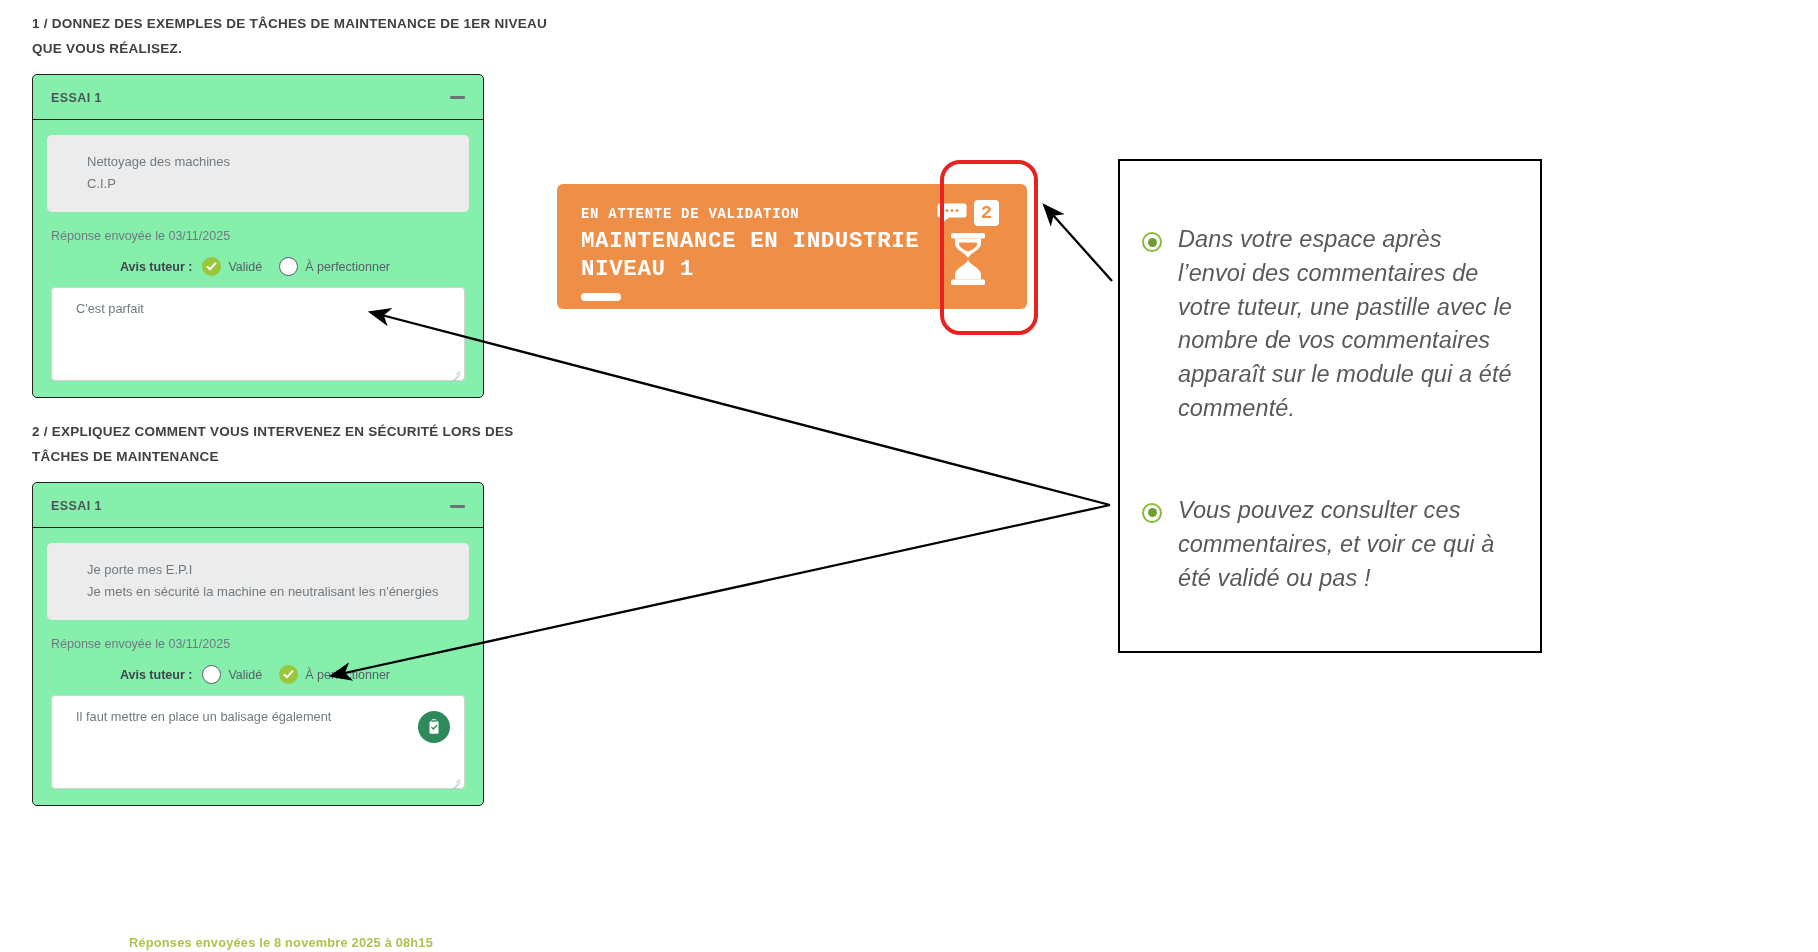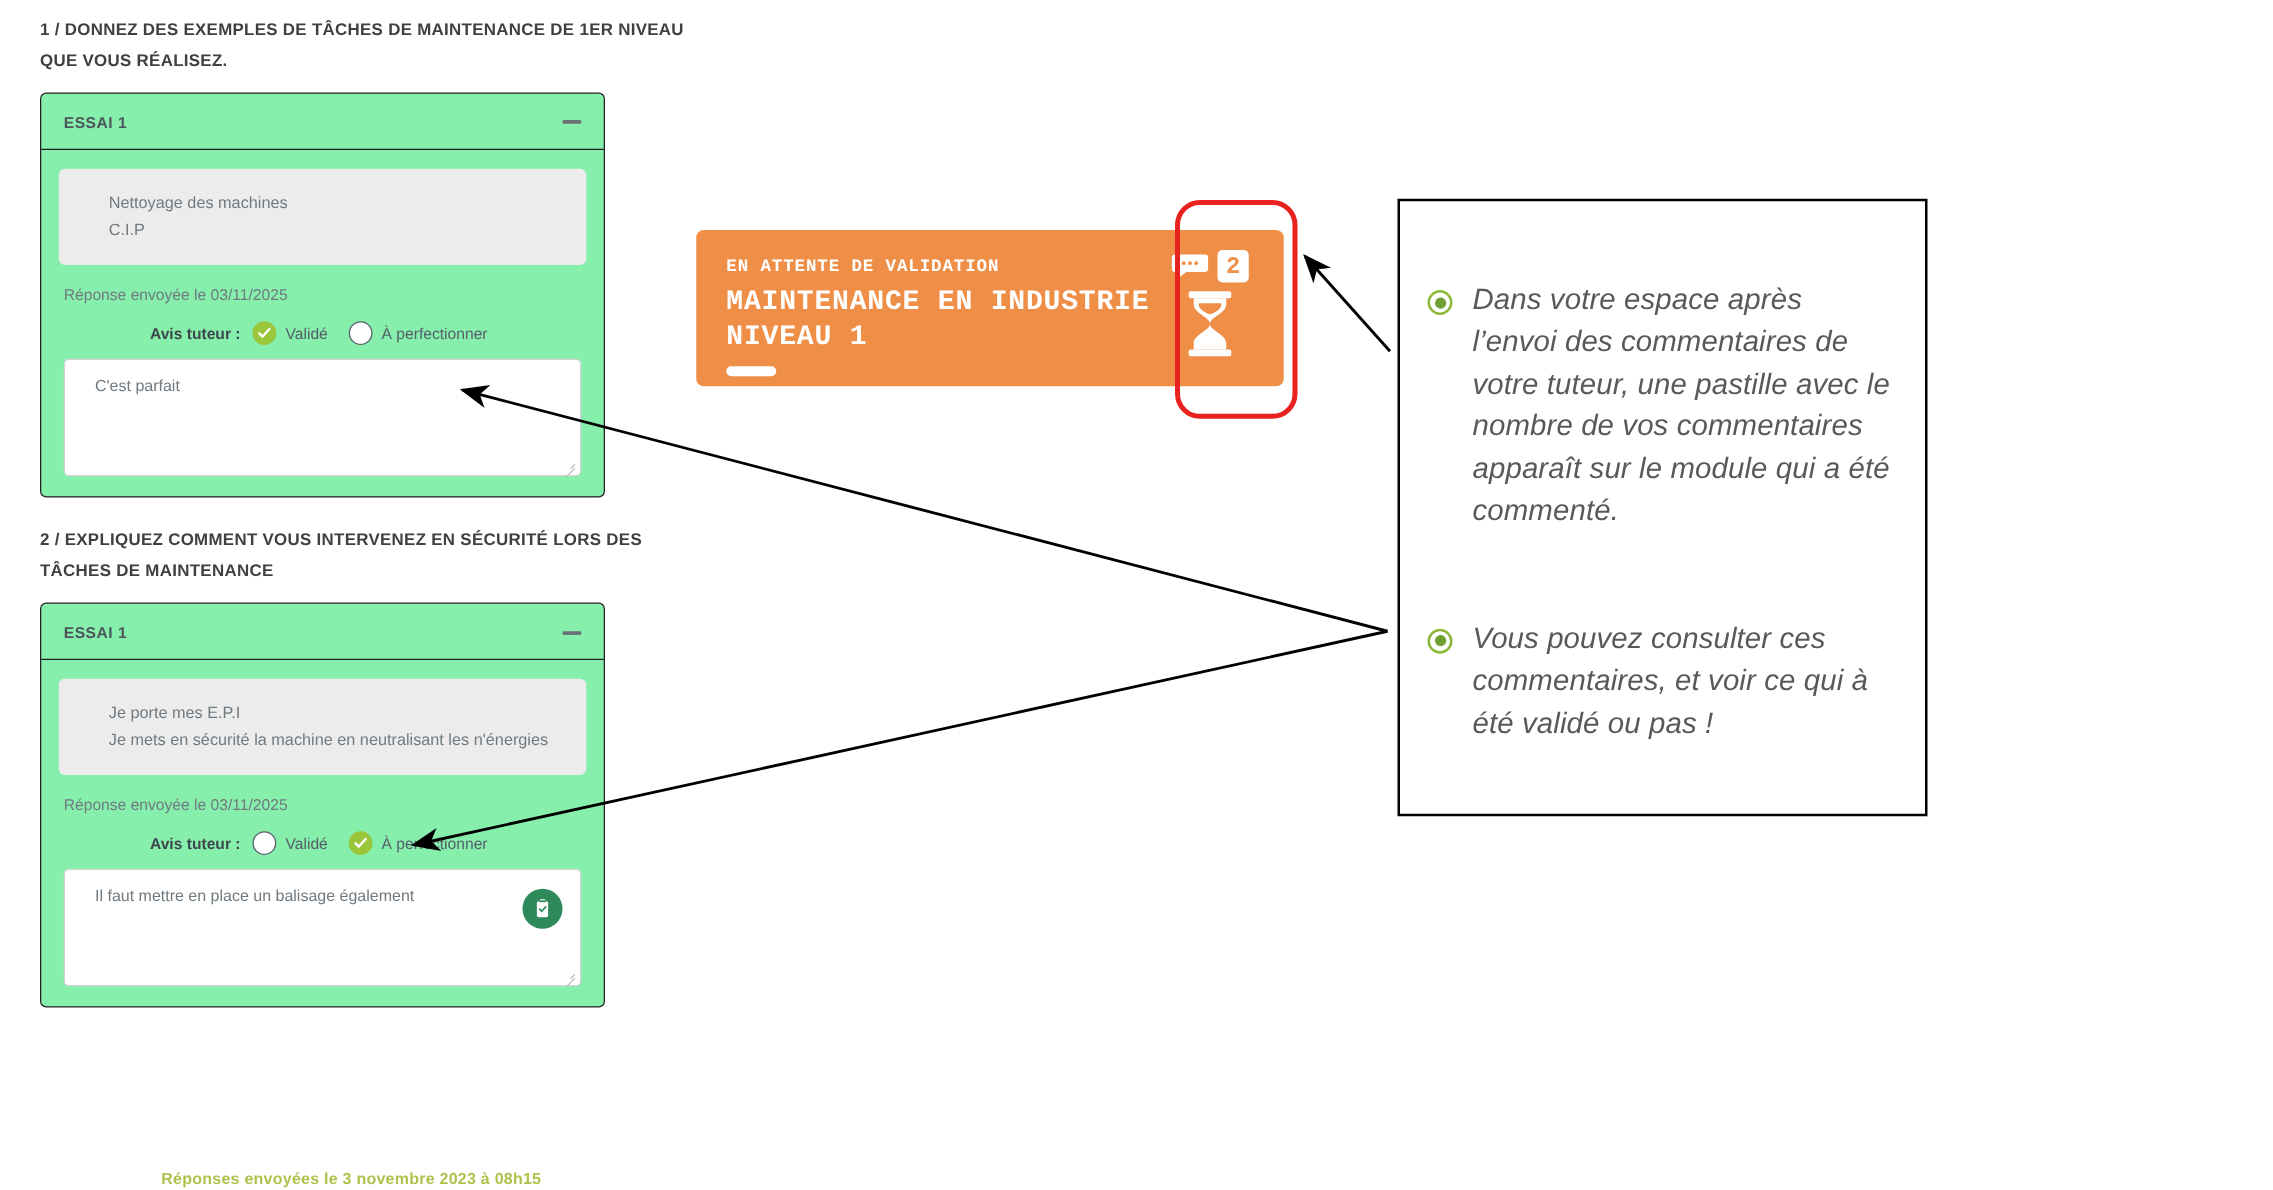--- a/index.html
+++ b/index.html
@@ -398,21 +398,21 @@
         </span>
         <span class="resize-grip">
           <span class="grip1"></span>
             <span class="grip2"></span>
         </span>
       </div>
     </div>
   </div>
 </div>
 
-<div class="footer-note">Réponses envoyées le 3 novembre 2023 à 08h15</div>
+<div class="footer-note">Réponses envoyées le 8 novembre 2025 à 08h15</div>
 
 <div class="module-card">
   <div class="module-status">EN ATTENTE DE VALIDATION</div>
   <div class="module-title">MAINTENANCE EN INDUSTRIE NIVEAU 1</div>
   <div class="module-dash"></div>
   <div class="module-icons">
     <div class="comment-count-row">
       <svg width="30" height="24" viewBox="0 0 30 24">
         <path d="M3 2.5 h24 a2.5 2.5 0 0 1 2.5 2.5 v9 a2.5 2.5 0 0 1 -2.5 2.5 h-15 l-7 5.5 v-5.5 h-2 a2.5 2.5 0 0 1 -2.5 -2.5 v-9 a2.5 2.5 0 0 1 2.5 -2.5 z" fill="#ffffff"></path>
         <circle cx="10" cy="9.5" r="1.5" fill="#ef8e47"></circle>

